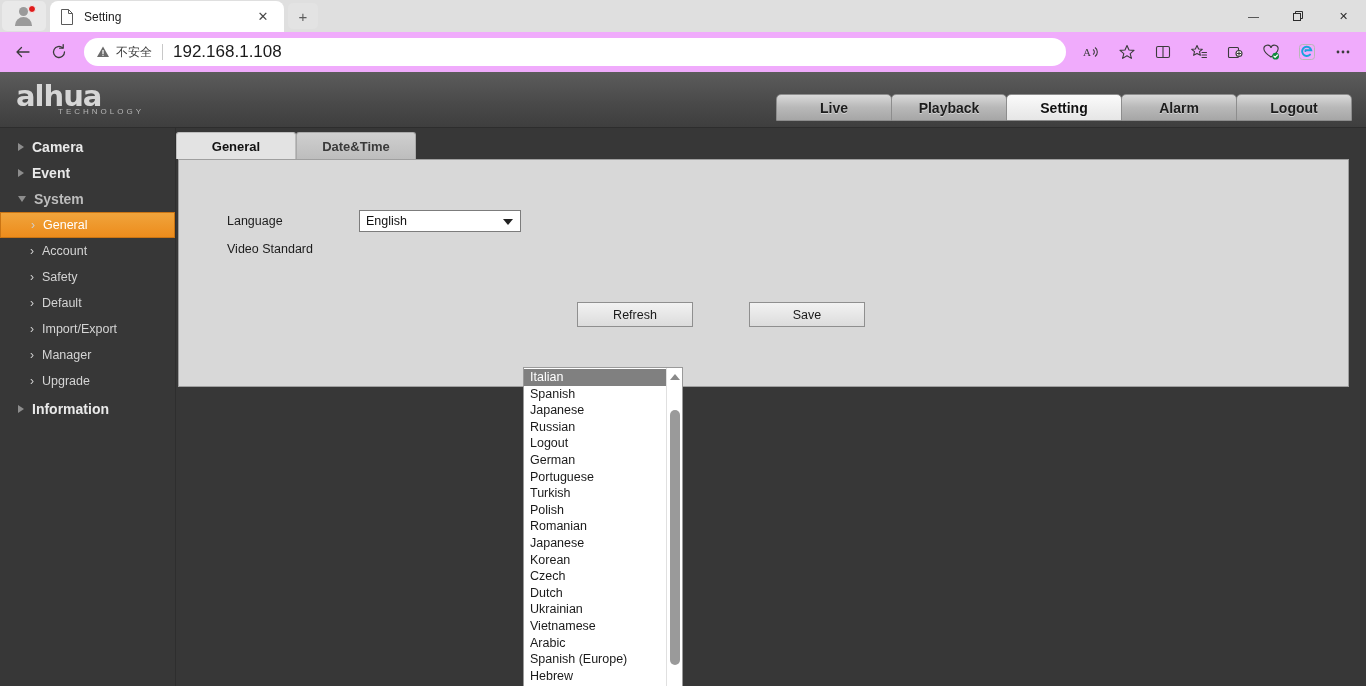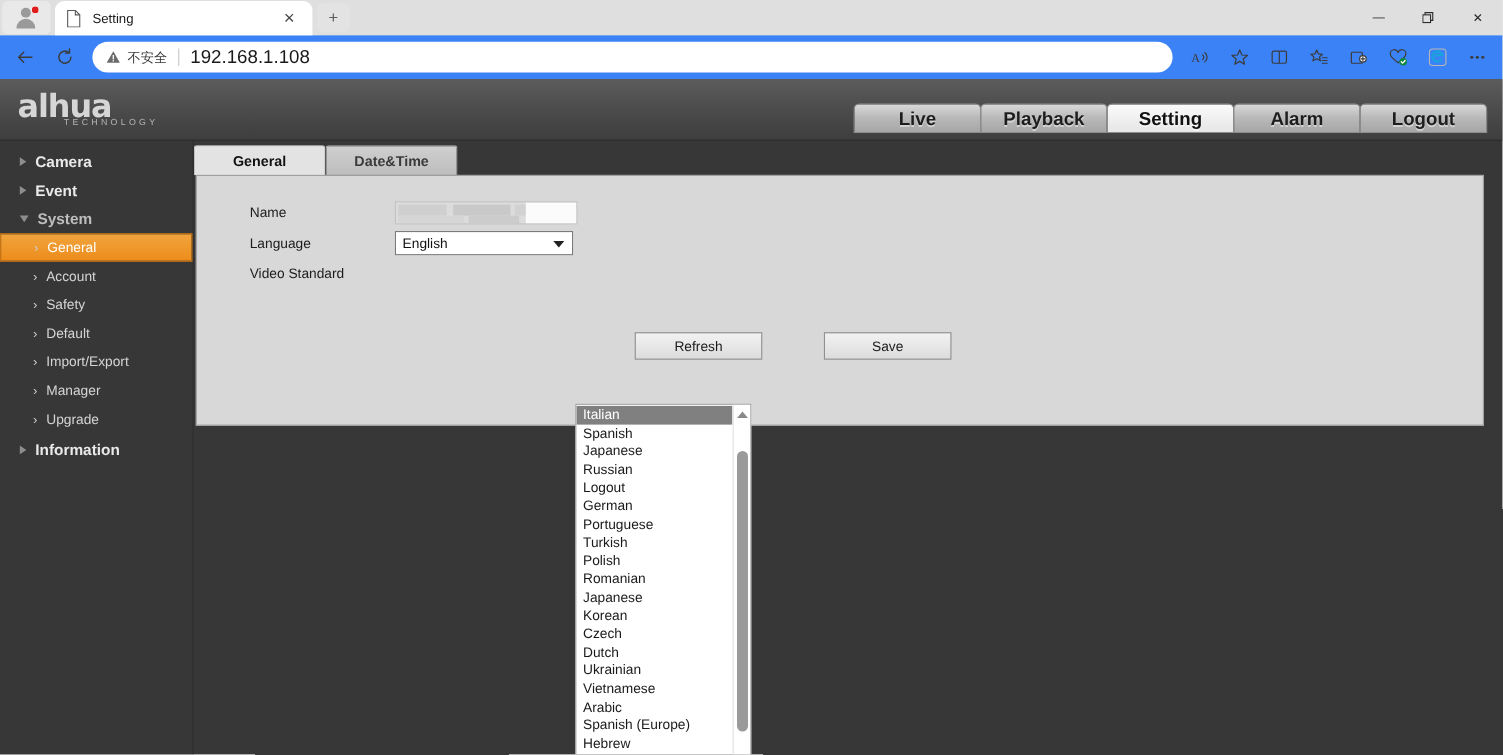--- a/index.html
+++ b/index.html
@@ -49,21 +49,21 @@
     color:#5c5c5c; font-size:15px; background:#e3e3e3;
   }
   .tabstrip-spacer { flex:1; }
   .wincontrols { display:flex; height:32px; position:absolute; right:0; top:0; }
   .wc {
     width:45px; height:32px; display:flex; align-items:center; justify-content:center;
     font-size:11px; color:#2b2b2b;
   }
 
   .toolbar {
-    height: 40px; background:#3b82f6; display:flex; align-items:center;
+    height: 40px; background:#f0abfc; display:flex; align-items:center;
     padding: 0 6px; gap: 2px;
   }
   .tb-btn {
     width:34px; height:30px; border-radius:5px; flex:none;
     display:flex; align-items:center; justify-content:center;
     color:#3b3b3b;
   }
   .omnibox {
     flex:1; height:28px; background:#ffffff; border-radius:14px;
     display:flex; align-items:center; padding:0 12px; margin:0 6px;
@@ -89,21 +89,21 @@
   .dh-logo .mark {
     font-size:29px; font-weight:bold; color:#d6d6d6; letter-spacing:-1px;
     line-height:30px; font-family:"DejaVu Sans", sans-serif;
   }
   .dh-logo .sub {
     font-size:8px; letter-spacing:3px; color:#b5b5b5; margin-left:42px; margin-top:-4px;
   }
   .dh-nav { position:absolute; right:14px; top:22px; display:flex; }
   .dh-nav-btn {
     width:116px; height:27px; line-height:27px; text-align:center;
-    font-size:17px; font-weight:bold; color:#1d1d1d;
+    font-size:14px; font-weight:bold; color:#1d1d1d;
     background: linear-gradient(180deg,#d9d9d9 0%, #b9b9b9 48%, #a6a6a6 100%);
     border:1px solid #8d8d8d; border-radius: 5px 5px 0 0;
     margin-left:-1px; text-shadow:0 1px 0 rgba(255,255,255,.45);
   }
   .dh-nav-btn.active {
     background: linear-gradient(180deg,#fbfbfb 0%, #f0f0f0 50%, #e6e6e6 100%);
     color:#111;
   }
 
   .dh-body { position:absolute; left:0; top:56px; right:0; bottom:0; }
@@ -396,31 +396,20 @@
 
       <div class="dh-content">
 
         <div class="tabbar">
           <div class="ct-tab active">General</div>
           <div class="ct-tab inactive">Date&amp;Time</div>
         </div>
 
         <div class="panel">
 
-          <div class="frow" style="top:22px;">
-            <div class="flabel">Name</div>
-            <div class="blurfield">
-              <span style="left:2px;  top:2px;  width:44px; height:10px; background:#cfcfcf;"></span>
-              <span style="left:52px; top:2px;  width:52px; height:10px; background:#c9c9c9;"></span>
-              <span style="left:108px;top:2px;  width:40px; height:10px; background:#d2d2d2;"></span>
-              <span style="left:2px;  top:12px; width:60px; height:8px;  background:#d6d6d6;"></span>
-              <span style="left:66px; top:12px; width:46px; height:8px;  background:#cccccc;"></span>
-              <span style="left:118px;top:0px;  width:46px; height:21px; background:#fbfbfb;"></span>
-            </div>
-          </div>
 
           <div class="frow" style="top:50px;">
             <div class="flabel">Language</div>
             <div class="sel">
               <span>English</span>
               <span class="caret-dn"></span>
             </div>
           </div>
 
           <div class="frow" style="top:78px;">

